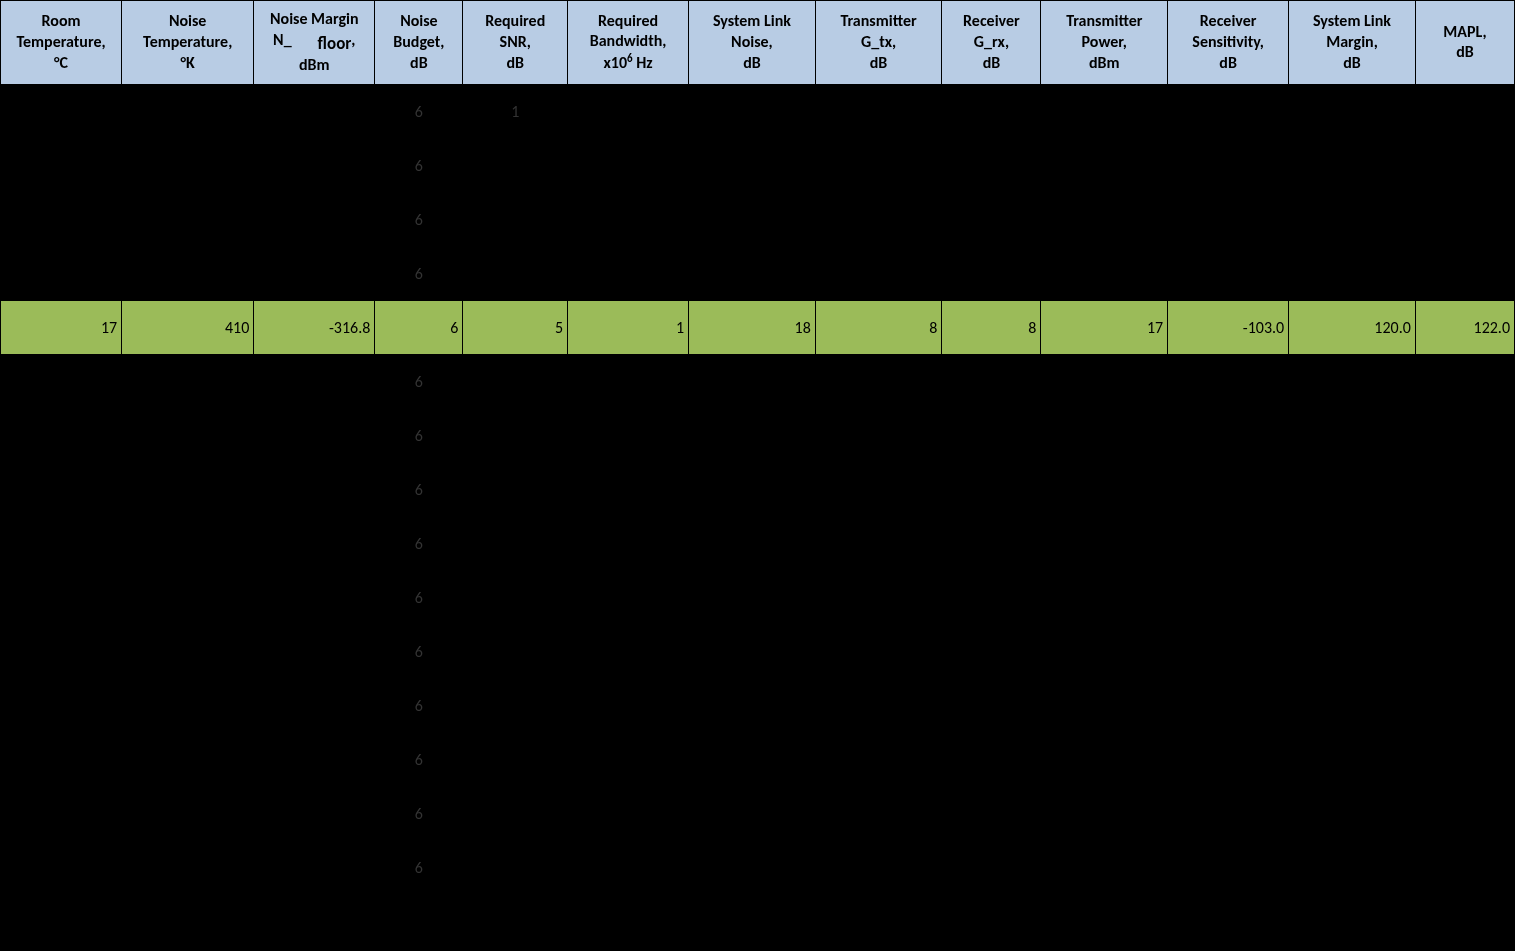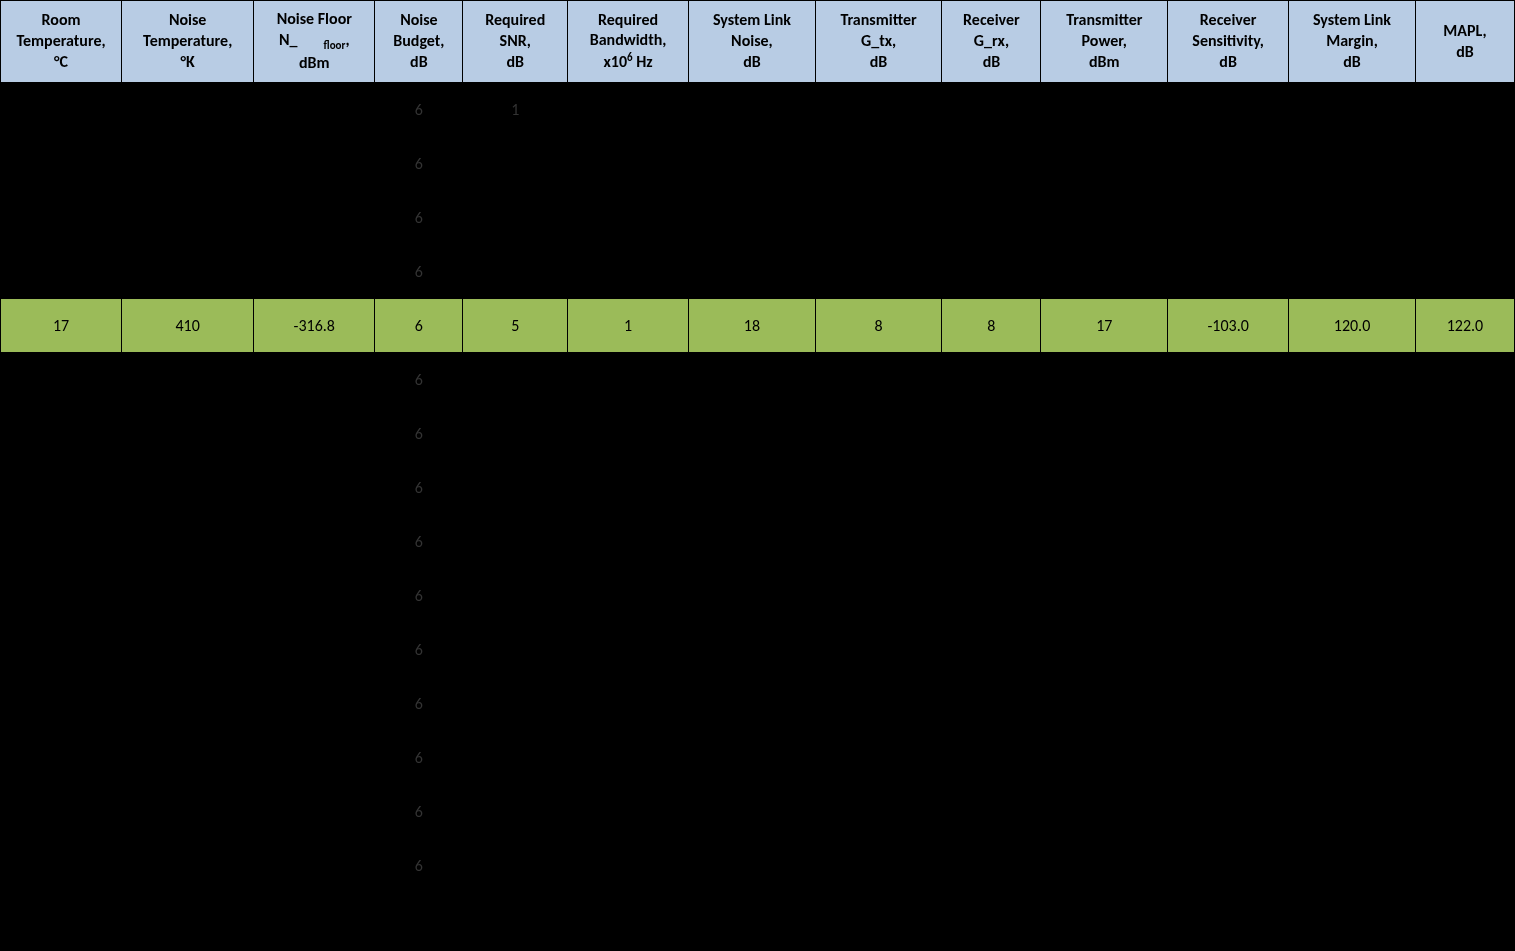--- a/index.html
+++ b/index.html
@@ -25,41 +25,42 @@
       font-weight: bold;
       font-size: 16px;
       text-align: center;
       padding: 8px 4px;
       border: 1px solid #000;
       vertical-align: middle;
       height: 70px;
       line-height: 1.3;
     }
     th .sub {
-      font-size: 11px;
+      font-size: 17px;
       vertical-align: sub;
       margin-left: 26px;
     }
     th .sup {
       font-size: 11px;
       vertical-align: super;
     }
     td {
       text-align: center;
       font-size: 16px;
       padding: 0 4px;
       height: 54px;
       color: #555;
       background: #000;
       border: none;
     }
     tr.highlight td {
       background: #9bbb59;
       color: #000;
       border: 1px solid #000;
+      text-align: right;
     }
     tr.dark td {
       visibility: hidden;
     }
     tr.dark td:nth-child(4),
     tr.dark td:nth-child(5) {
       visibility: visible;
       color: #333;
     }
     
@@ -94,21 +95,21 @@
     <col class="col-9">
       <col class="col-10">
       <col class="col-11">
       <col class="col-12">
     <col class="col-13">
   </colgroup>
   <thead>
     <tr>
       <th><span>Room</span><br><span>Temperature,</span><br><span>°C</span></th>
       <th><span>Noise</span><br><span>Temperature,</span><br><span>°K</span></th>
-      <th><span>Noise Floor</span><br><span>N_</span><span class="sub">floor</span><span>,</span><br><span>dBm</span></th>
+      <th><span>Noise Margin</span><br><span>N_</span><span class="sub">floor</span><span>,</span><br><span>dBm</span></th>
       <th><span>Noise</span><br><span>Budget,</span><br><span>dB</span></th>
       <th><span>Required</span><br><span>SNR,</span><br><span>dB</span></th>
       <th><span>Required</span><br><span>Bandwidth,</span><br><span>x10</span><span class="sup">6</span><span>   Hz</span></th>
       <th><span>System Link</span><br><span>Noise,</span><br><span>dB</span></th>
       <th><span>Transmitter</span><br><span>G_tx,</span><br><span>dB</span></th>
       <th><span>Receiver</span><br><span>G_rx,</span><br><span>dB</span></th>
       <th><span>Transmitter</span><br><span>Power,</span><br><span>dBm</span></th>
       <th><span>Receiver</span><br><span>Sensitivity,</span><br><span>dB</span></th>
       <th><span>System Link</span><br><span>Margin,</span><br><span>dB</span></th>
       <th><span>MAPL,</span><br><span>dB</span></th>

